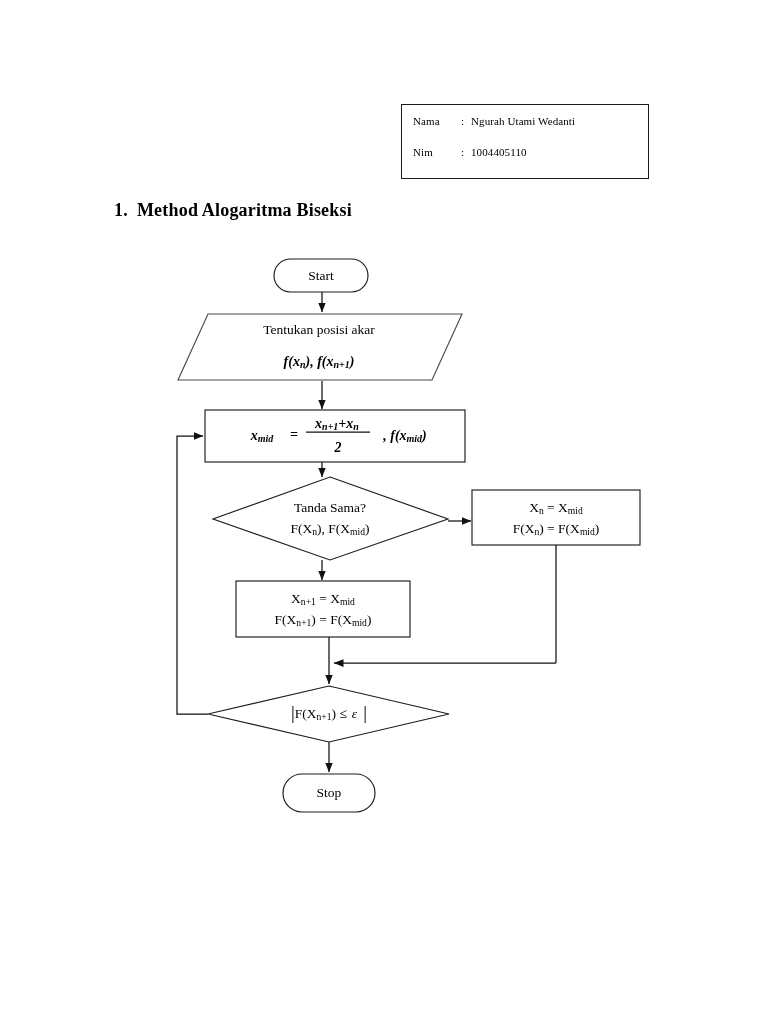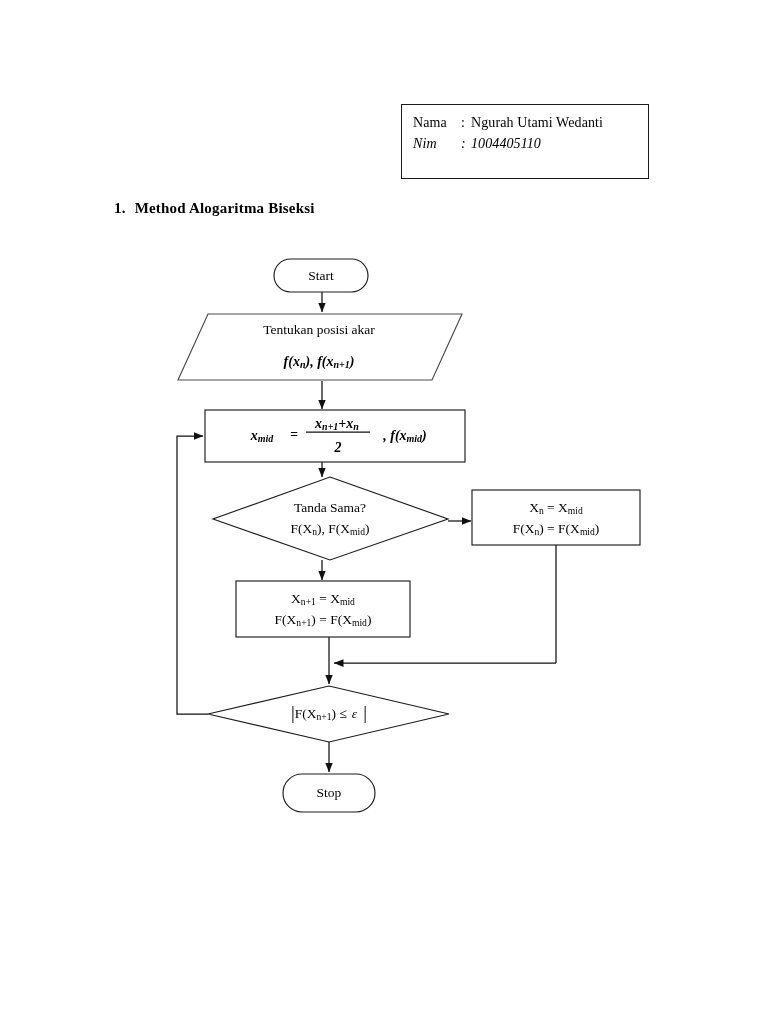--- a/index.html
+++ b/index.html
@@ -22,41 +22,41 @@
     left: 401px;
     top: 104px;
     width: 248px;
     height: 75px;
     border: 1px solid #1a1a1a;
     box-sizing: border-box;
   }
   .identity-row {
     position: absolute;
     left: 11px;
-    font-size: 14px;
+    font-size: 11px;
     white-space: nowrap;
     letter-spacing: .1px;
   }
   .identity-row .ident-label {
     display: inline-block;
     width: 48px;
   }
   .identity-row .ident-sep {
     display: inline-block;
     width: 10px;
   }
   #identity-row-nama { top: 10px; }
-  #identity-row-nim  { top: 31px; font-style: italic; }
+  #identity-row-nim  { top: 41px; }
 
   
   #section-title {
     position: absolute;
     left: 114px;
     top: 200px;
-    font-size: 15px;
+    font-size: 18px;
     font-weight: bold;
     white-space: nowrap;
     letter-spacing: .2px;
   }
   #section-title .title-num {
     display: inline-block;
     margin-right: 9px;
   }
 
   

